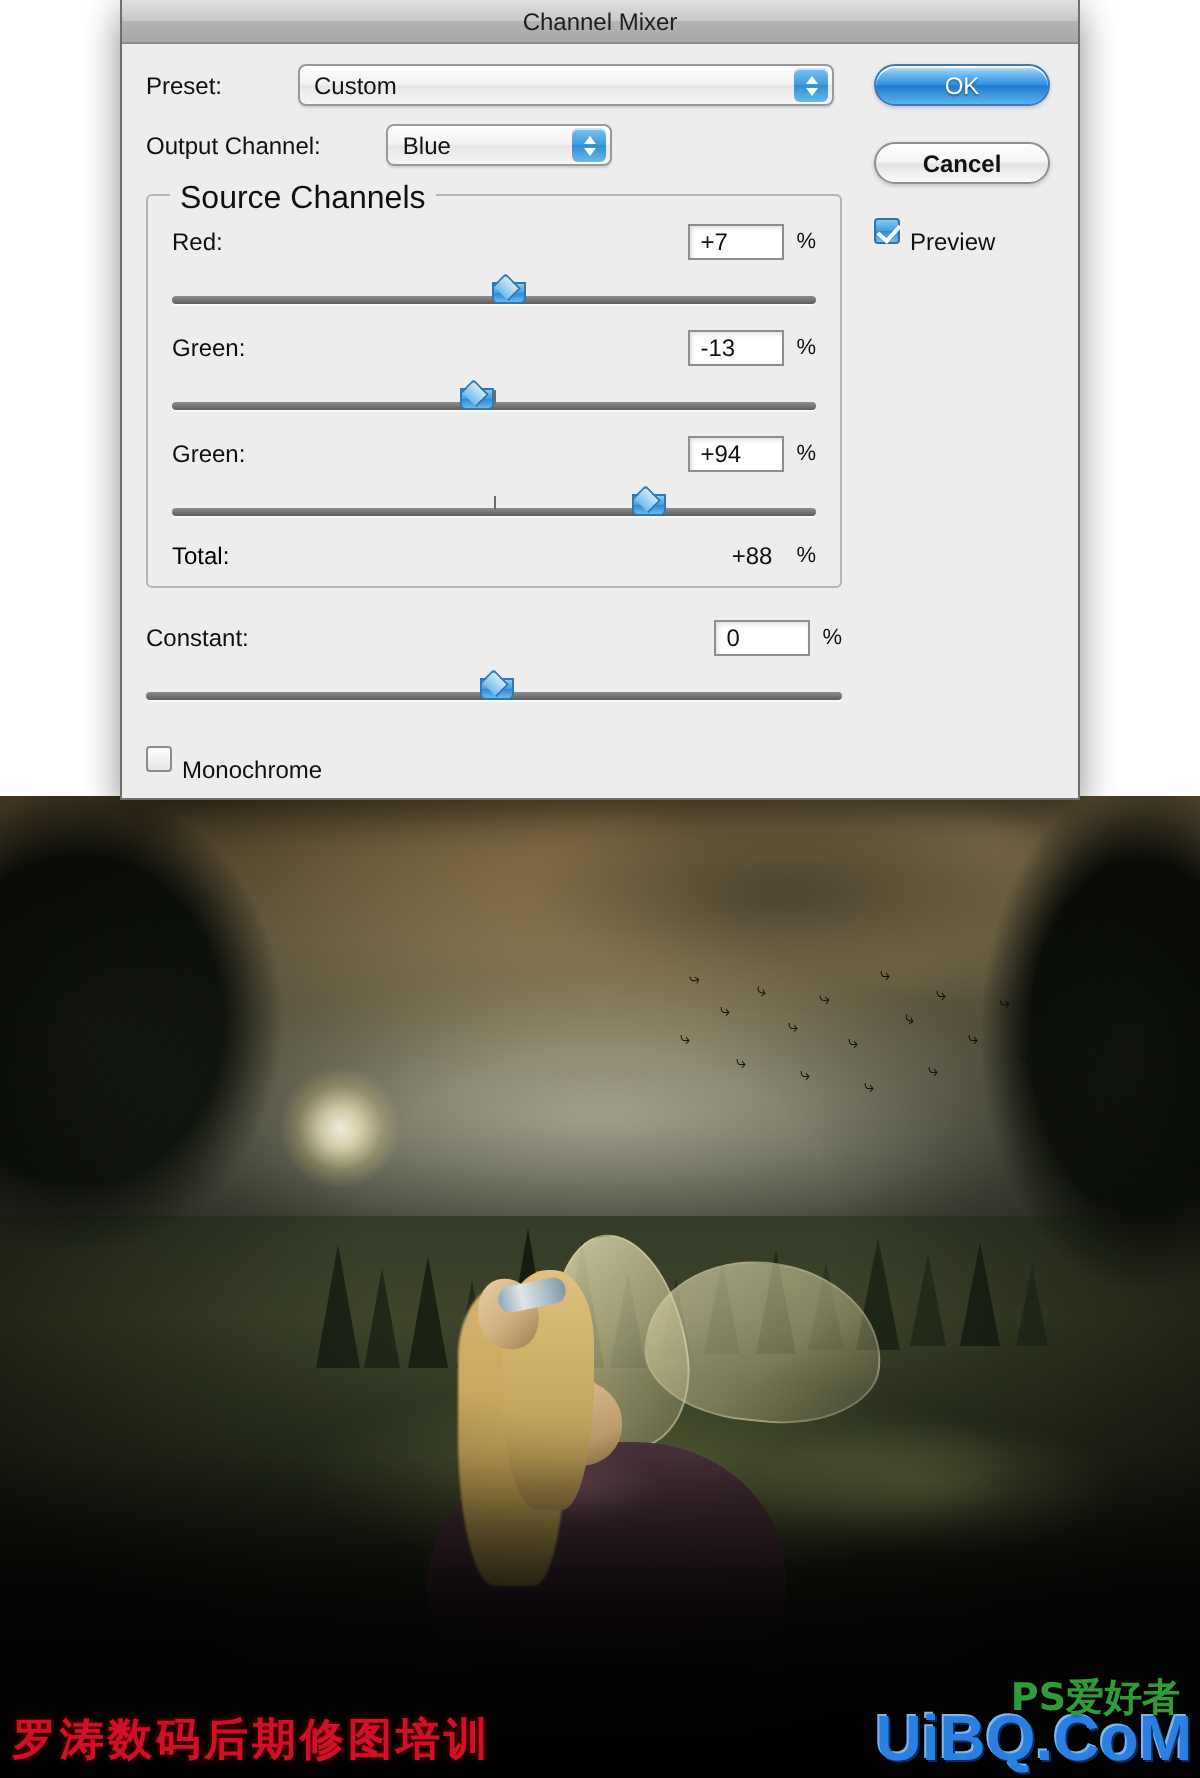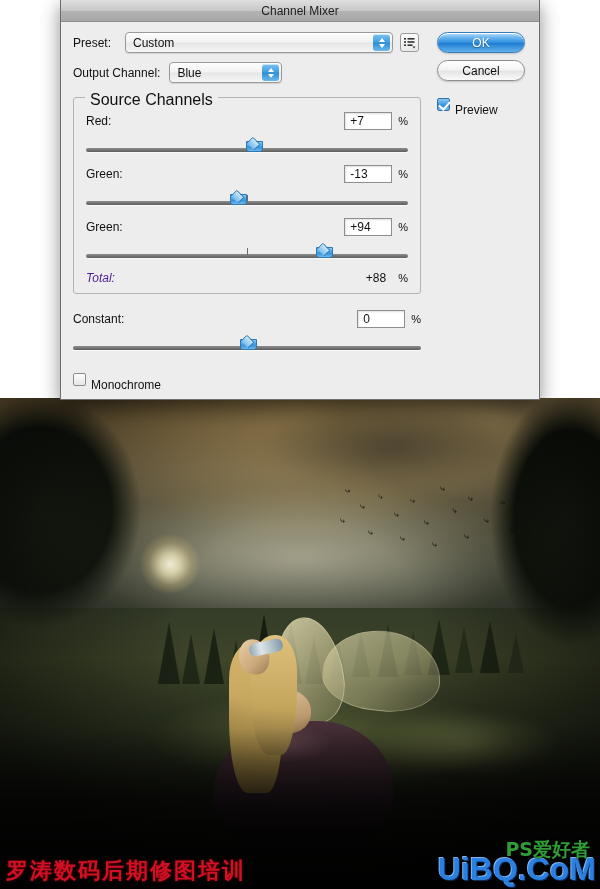--- a/index.html
+++ b/index.html
@@ -163,21 +163,21 @@
   .titlebar {
     height:22px; width:100%;
     background: linear-gradient(180deg, #dfdfdf 0%, #c8c8c8 50%, #b3b3b3 51%, #a8a8a8 100%);
     border-bottom:1px solid #8c8c8c;
     display:flex; align-items:center; justify-content:center;
   }
   .title-text { font-size:12px; color:#1d1d1d; font-weight:normal; }
 
   .dlg-body { position:relative; padding:10px 12px 0 12px; }
 
-  .row { display:flex; align-items:center; }
+  .row { display:flex; align-items:center;gap:24px; }
   .lbl { font-size:12px; color:#101010; }
 
   
   .popup {
     position:relative; height:21px; border:1px solid #9a9a9a; border-radius:4px;
     background: linear-gradient(180deg, #fdfdfd 0%, #f2f2f2 48%, #e6e6e6 52%, #f6f6f6 100%);
     display:flex; align-items:center; padding:0 24px 0 7px;
     font-size:12px; color:#111;
     box-shadow: inset 0 1px 0 #fff, 0 1px 1px rgba(0,0,0,.12);
   }
@@ -210,21 +210,21 @@
     display:flex; align-items:center; justify-content:center; color:#111;
     border:1px solid #8e8e8e;
     background: linear-gradient(180deg,#ffffff 0%,#f4f4f4 46%,#e4e4e4 54%,#fafafa 100%);
     box-shadow: inset 0 1px 0 #fff, 0 1px 2px rgba(0,0,0,.18);
   }
   .btn.primary {
     color:#fff; border:1px solid #3a7cb5;
     background: linear-gradient(180deg,#bfe2fa 0%,#6fb8ef 22%,#2f8fe0 50%,#1e7ad0 52%,#5fb2ec 100%);
     text-shadow:0 1px 1px rgba(0,0,0,.35);
   }
-  .btn + .btn { margin-top:7px; }
+  .btn + .btn { margin-top:18px;font-weight:bold; }
 
   .preview-row { display:flex; align-items:center; margin-top:11px; }
   .chk {
     width:13px; height:13px; border:1px solid #8b8b8b; border-radius:2px; margin-right:5px;
     background: linear-gradient(180deg,#fdfdfd,#e6e6e6);
     position:relative;
   }
   .chk.on {
     background: linear-gradient(180deg,#8cc9f2 0%,#3f9cdf 50%,#2e8ad4 52%,#76bdee 100%);
     border-color:#3073ab;
@@ -273,21 +273,21 @@
     background: linear-gradient(180deg,#8ec9f3 0%,#409ee0 50%,#2e8cd3 52%,#6fb8ee 100%);
     border:1px solid #2f78b4; border-radius:0 0 3px 3px;
   }
   .thumb::after {
     content:""; position:absolute; left:2px; top:0; width:9px; height:8px;
     background: linear-gradient(180deg,#cde9fa,#74b9ec);
     border:1px solid #2f78b4; border-bottom:none;
     transform: rotate(45deg); border-radius:2px 0 0 0;
   }
   .total-row { display:flex; align-items:center; justify-content:flex-end; margin-top:2px; }
-  .total-lbl { font-size:12px; color:#4c1d95; margin-right:auto;font-style:italic; }
+  .total-lbl { font-size:12px; color:#000000; margin-right:auto; }
   .total-val { font-size:12px; color:#111; margin-right:12px; }
 
   .const-block { margin-top:16px; width:348px; }
   .mono-row { display:flex; align-items:center; margin-top:14px; }
 </style>
 </head>
 <body>
 
 <div id="root">
 

